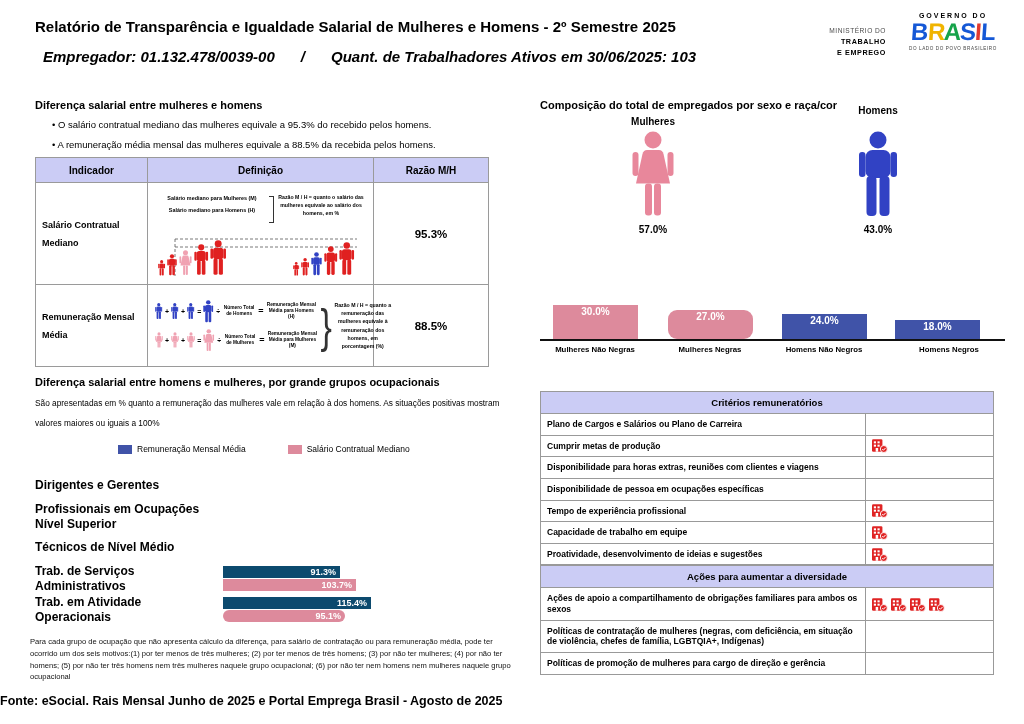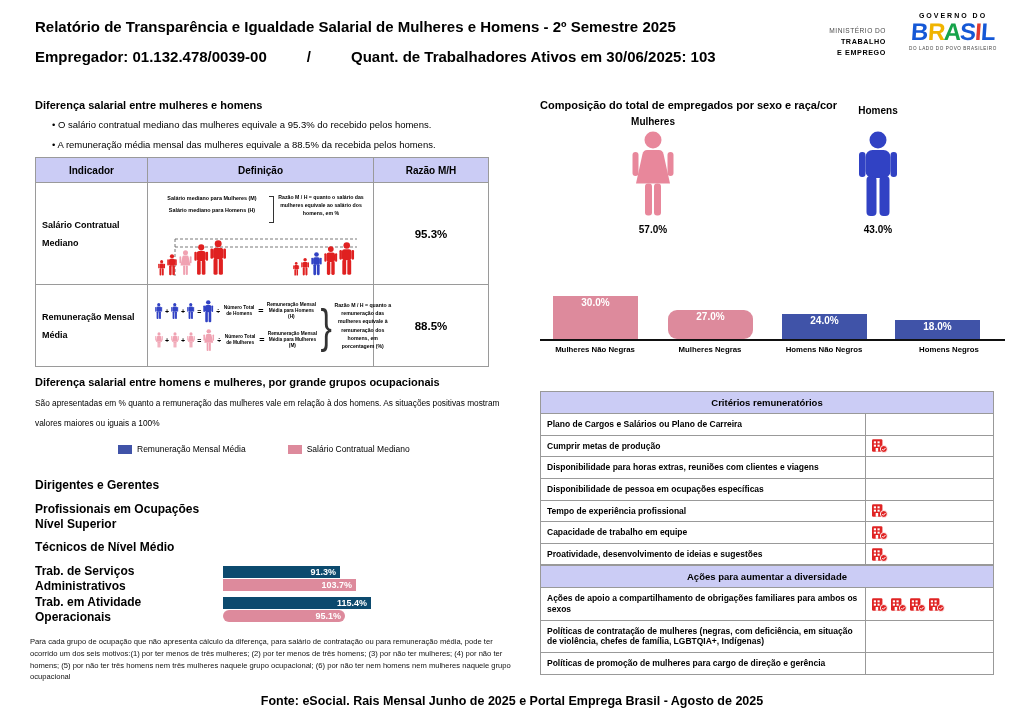--- a/index.html
+++ b/index.html
@@ -1,21 +1,21 @@
 <!DOCTYPE html>
 <html><head>
 <meta charset="utf-8">
 <style>
   html,body{margin:0;padding:0;background:#fff;}
   .page{position:relative;width:1024px;height:724px;background:#fff;overflow:hidden;
         font-family:"Liberation Sans",sans-serif;color:#000;}
   .abs{position:absolute;}
   
   .title1{left:35px;top:18px;font-size:15px;font-weight:bold;}
-  .title2{left:35px;top:48px;font-size:15px;font-weight:bold;display:flex;gap:40px;}
+  .title2{left:43px;top:48px;font-size:15px;font-weight:bold;display:flex;gap:26px;font-style:italic;}
   .ministry{left:792px;top:26px;width:94px;text-align:right;line-height:1.55;}
   .ministry .m1{font-size:6.6px;color:#4a4a4a;letter-spacing:.5px;}
   .ministry .m2{font-size:7.2px;font-weight:bold;letter-spacing:.6px;}
   .govlogo{left:893px;top:12px;width:120px;text-align:center;}
   .gov-top{font-size:7px;font-weight:bold;letter-spacing:2px;}
   .gov-name{font-size:24px;font-weight:bold;letter-spacing:-1px;line-height:1.05;}
   .gov-name span{display:inline-block;transform:skewX(-4deg);}
   .gov-tag{font-size:4.6px;color:#444;letter-spacing:.6px;margin-top:2px;}
   
   .sec-title{font-size:11px;font-weight:bold;}
@@ -68,21 +68,21 @@
   .obar.pink{background:#dd8a9c;}
   .footnote{font-size:7.6px;line-height:1.55;width:482px;color:#111;}
   
   .crit-table{left:540px;top:391px;width:452px;border:1px solid #999;}
   .crit-head{background:#cbccf5;text-align:center;font-size:9.5px;font-weight:bold;padding:5px 0;border-bottom:1px solid #999;}
   .crit-row{display:flex;border-bottom:1px solid #999;}
   .crit-row:last-child{border-bottom:none;}
   .crit-label{width:312px;border-right:1px solid #999;padding:5px 6px;font-size:8.5px;font-weight:bold;line-height:1.25;}
   .crit-icons{flex:1;display:flex;align-items:center;gap:2px;padding:2px 5px;}
   
-  .footer{left:0;top:694px;width:1024px;text-align:center;font-size:12.5px;font-weight:bold;}
+  .footer{left:0;top:694px;width:1024px;font-size:12.5px;font-weight:bold;}
   svg .fill-red{fill:#e02020;}
   svg .fill-pink{fill:#f0a2b2;}
   svg .fill-blue{fill:#3142c4;}
 </style>
 </head>
 <body>
 
 <svg width="0" height="0" style="position:absolute" aria-hidden="true">
   <symbol id="sym-man" viewBox="0 0 40 88">
     <circle cx="20" cy="9" r="8.5"></circle>
@@ -243,21 +243,21 @@
   <svg class="abs" style="left:631px;top:131px" width="44" height="88">
     <use href="#sym-woman" fill="#e8879b" width="44" height="88"></use>
   </svg>
   <svg class="abs" style="left:858px;top:131px" width="40" height="88">
     <use href="#sym-man" fill="#3142c4" width="40" height="88"></use>
   </svg>
   <div class="abs pict-value" style="left:603px;top:224px">57.0%</div>
   <div class="abs pict-value" style="left:828px;top:224px">43.0%</div>
 
   <div class="abs comp-chart">
-    <div class="cbar pink" style="left: 13px; height: 43px; bottom: 25px;">
+    <div class="cbar pink" style="left: 13px; height: 34px; bottom: 25px;">
         <span>30.0%</span>
       </div>
     <div class="cbar pink" style="left: 128px; height: 28.62px; bottom: 25px; border-radius: 9px;">
         <span>27.0%</span>
       </div>
     <div class="cbar blue" style="left: 242px; height: 25.44px; bottom: 25px;">
         <span>24.0%</span>
       </div>
     <div class="cbar blue" style="left: 355px; height: 19.08px; bottom: 25px;">
         <span>18.0%</span>

